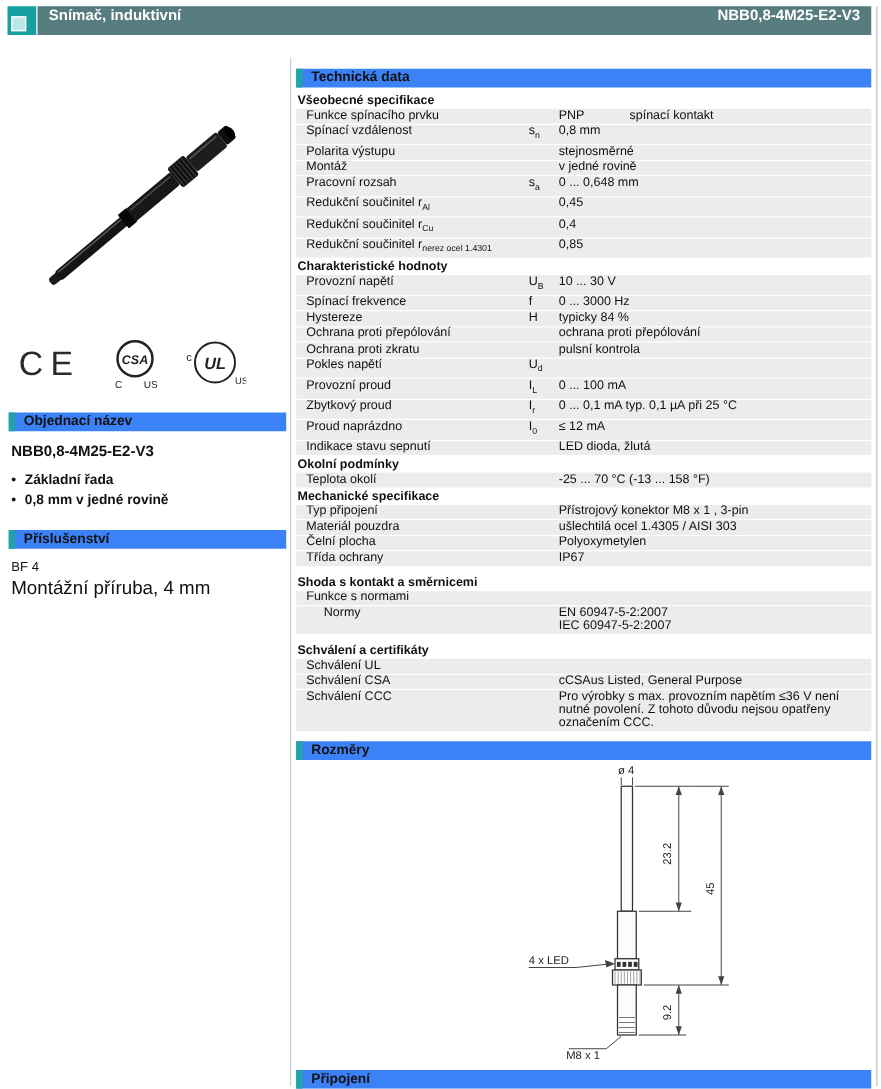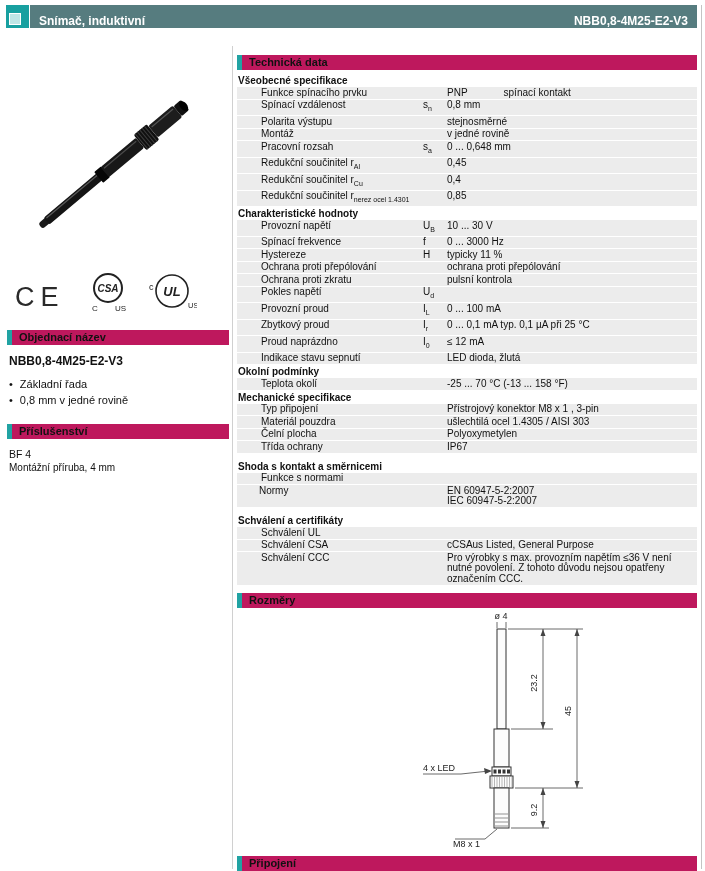--- a/index.html
+++ b/index.html
@@ -6,53 +6,53 @@
   body { margin: 0; background: #ffffff; }
   .page {
     position: relative; width: 705px; height: 871px; background: #fff;
     font-family: "Liberation Sans", sans-serif; color: #111; overflow: hidden;
   }
   
   .logo { position: absolute; left: 6px; top: 5px; width: 23px; height: 23px; background: #18a0a0; }
   .logo::after { content:""; position:absolute; left:3px; bottom:3px; width:10px; height:10px;
                  background:#bfe6e6; border:1px solid #fff; }
   .topbar { position: absolute; left: 30px; top: 5px; width: 667px; height: 23px; background: #567c7f;
-            display: flex; justify-content: space-between; align-items: flex-end; padding: 0 9px; }
+            display: flex; justify-content: space-between; align-items: flex-start; padding: 0 9px; }
   .topbar .tt { color: #fff; font-weight: bold; font-size: 12px; }
   .divider { position: absolute; left: 232px; top: 46px; width: 1px; height: 823px; background: #d0d0d0; }
   .edge { position: absolute; left: 701px; top: 5px; width: 1px; height: 864px; background: #c4c4c4; }
 
   
-  .secbar { position: relative; height: 15px; background: #be185d; font-size: 11px; font-weight: bold;
+  .secbar { position: relative; height: 15px; background: #3b82f6; font-size: 11px; font-weight: bold;
             line-height: 15px; padding-left: 12px; }
   .secbar::before { content:""; position:absolute; left:0; top:0; width:5px; height:15px; background:#21a3a3; }
 
   
   .leftcol { position: absolute; left: 7px; top: 48px; width: 222px; }
   .photo { display: block; margin-top: 14px; }
-  .marks { display: flex; align-items: flex-end; margin: 6px 0 0 8px; height: 46px; }
+  .marks { display: flex; align-items: center; margin: 6px 0 0 8px; height: 46px; }
   .ce { font-size: 27px; letter-spacing: 6px; color: #2a2a2a; line-height: 34px; margin-right: 22px; }
   .csa { margin-right: 18px; }
   .ordercode { margin-top: 9px; padding-left: 2px; font-size: 12px; font-weight: bold; }
   .bullets { margin: 8px 0 0 2px; }
-  .bullet { display: flex; font-size: 11px; font-weight: normal; line-height: 16px; }
+  .bullet { display: flex; font-size: 11px; font-weight: bold; line-height: 16px; }
   .bullet .dot::before { content: "•"; margin-right: 7px; }
   .acc-bar { margin-top: 16px; }
   .acccode { margin-top: 9px; padding-left: 2px; font-size: 10.5px; font-weight: normal; }
-  .accdesc { margin-top: 2px; padding-left: 2px; font-size: 10px; }
+  .accdesc { margin-top: 2px; padding-left: 2px; font-size: 15px; }
 
   
   .rightcol { position: absolute; left: 237px; top: 48px; width: 460px; }
   .techbar { margin-top: 7px; }
   .ttable { margin-top: 4px; }
   .tgroup { font-size: 10px; font-weight: bold; line-height: 11px; padding: 1px 0 1px 1px; }
   .tgroup.gap { margin-top: 7px; }
   .trow { display: flex; background: #ececec; margin-bottom: 1px; font-size: 10px; line-height: 10.5px;
           padding: 0.5px 0; }
-  .tlabel { flex: 0 0 186px; padding-left: 24px; }
+  .tlabel { flex: 0 0 186px; padding-left: 8px; }
   .tlabel.ind { padding-left: 22px; }
   .tsym { flex: 0 0 24px; }
   .tval { flex: 1; padding-right: 22px; }
   sub { font-size: 7px; }
   .v2 { margin-left: 36px; }
 
   .rozbar { margin-top: 8px; }
   .dims { position: relative; height: 246px; }
   .dims svg { position: absolute; left: 160px; top: 3px; }
   .connbar { margin-top: 2px; }
@@ -179,21 +179,21 @@
           <div class="tval">10 ... 30 V</div>
         </div>
         <div class="trow">
           <div class="tlabel">Spínací frekvence</div>
           <div class="tsym">f</div>
           <div class="tval">0 ... 3000 Hz</div>
         </div>
         <div class="trow">
           <div class="tlabel">Hystereze</div>
           <div class="tsym">H</div>
-          <div class="tval">typicky 11 %</div>
+          <div class="tval">typicky 84 %</div>
         </div>
         <div class="trow">
           <div class="tlabel">Ochrana proti přepólování</div>
           <div class="tsym"></div>
           <div class="tval">ochrana proti přepólování</div>
         </div>
         <div class="trow">
           <div class="tlabel">Ochrana proti zkratu</div>
           <div class="tsym"></div>
           <div class="tval">pulsní kontrola</div>

